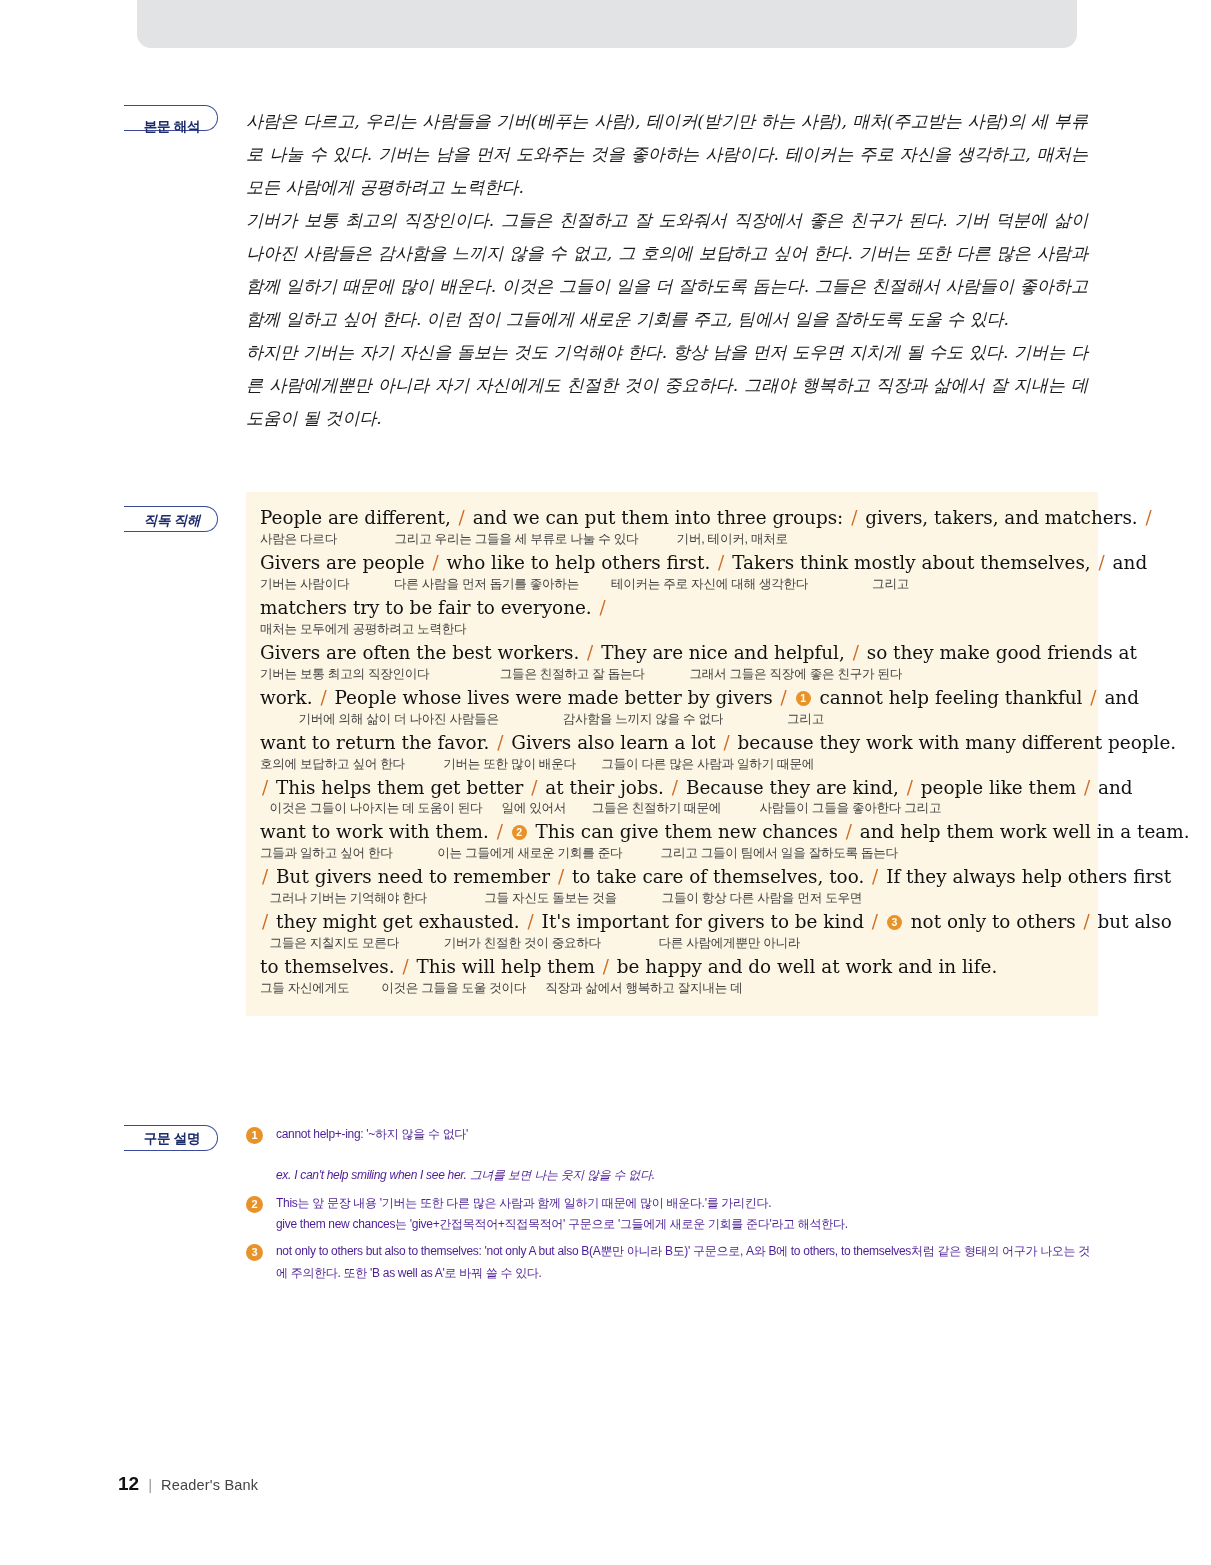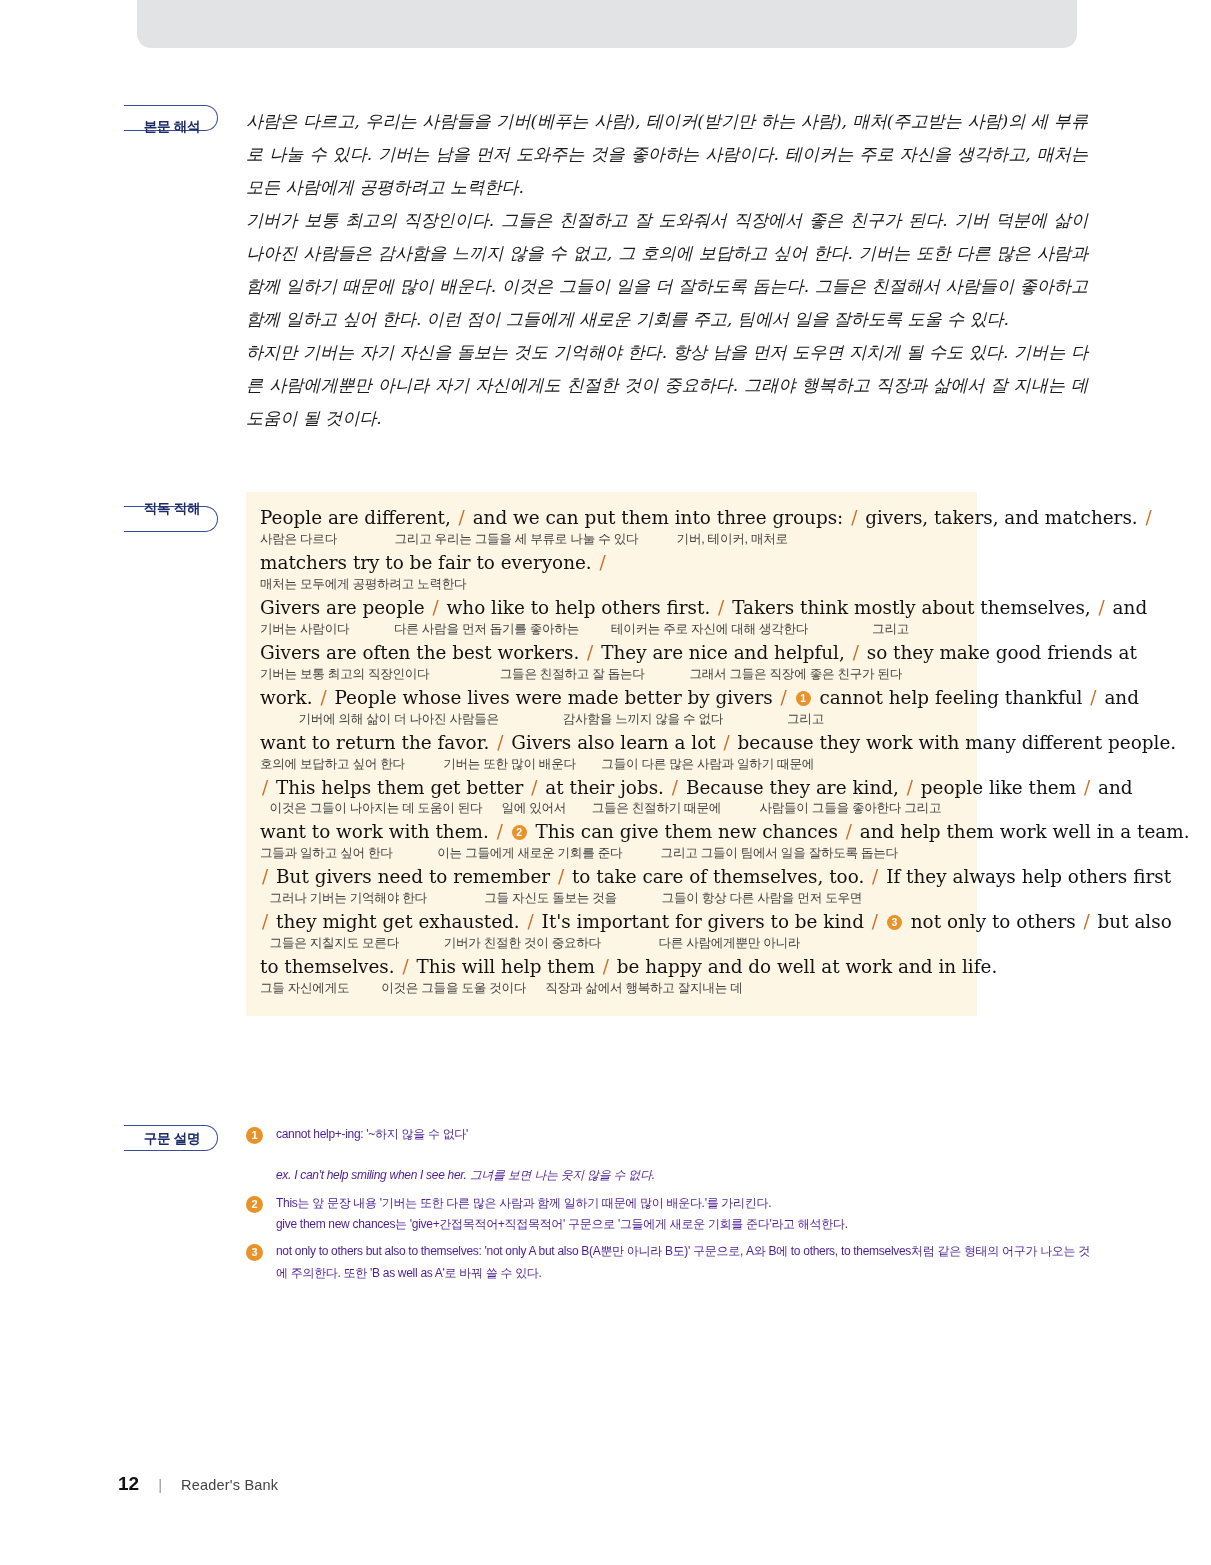--- a/index.html
+++ b/index.html
@@ -69,21 +69,21 @@
     text-justify: inter-character;
     margin: 0 0 0 0;
     letter-spacing: -0.1px;
   }
 
   
   .sightbox {
     position: absolute;
     left: 246px;
     top: 492px;
-    width: 731px;
+    width: 852px;
     background: #fdf6e5;
     padding: 14px 18px 16px 14px;
   }
   .sl-row { margin-bottom: 3px; }
   .sl-en {
     font-family: "DejaVu Serif", serif;
     font-size: 18.4px;
     color: #111111;
     line-height: 1.3;
     white-space: nowrap;
@@ -145,21 +145,21 @@
   .note-sub { padding-left: 0px; }
   .ex-it { font-style: italic; margin-top: 20px; }
 
   
   .footer {
     position: absolute;
     left: 118px;
     top: 1473px;
     display: flex;
     align-items: baseline;
-    gap: 19px;
+    gap: 9px;
   }
   .pg-num { font-size: 19px; font-weight: bold; color: #111; }
   .pg-sep { font-size: 15px; color: #999; }
   .pg-title { font-size: 14.5px; color: #444; letter-spacing: 0.2px; }
 </style>
 </head>
 <body>
 
 <div class="top-bar"></div>
 
@@ -168,34 +168,34 @@
   <div class="tag" style="top:105px;"></div>
   <div class="tag-label" style="top:118px;">본문 해석</div>
 
   <div class="trans-block">
     <p class="trans-para">사람은 다르고, 우리는 사람들을 기버(베푸는 사람), 테이커(받기만 하는 사람), 매처(주고받는 사람)의 세 부류로 나눌 수 있다. 기버는 남을 먼저 도와주는 것을 좋아하는 사람이다. 테이커는 주로 자신을 생각하고, 매처는 모든 사람에게 공평하려고 노력한다.</p>
     <p class="trans-para">기버가 보통 최고의 직장인이다. 그들은 친절하고 잘 도와줘서 직장에서 좋은 친구가 된다. 기버 덕분에 삶이 나아진 사람들은 감사함을 느끼지 않을 수 없고, 그 호의에 보답하고 싶어 한다. 기버는 또한 다른 많은 사람과 함께 일하기 때문에 많이 배운다. 이것은 그들이 일을 더 잘하도록 돕는다. 그들은 친절해서 사람들이 좋아하고 함께 일하고 싶어 한다. 이런 점이 그들에게 새로운 기회를 주고, 팀에서 일을 잘하도록 도울 수 있다.</p>
     <p class="trans-para">하지만 기버는 자기 자신을 돌보는 것도 기억해야 한다. 항상 남을 먼저 도우면 지치게 될 수도 있다. 기버는 다른 사람에게뿐만 아니라 자기 자신에게도 친절한 것이 중요하다. 그래야 행복하고 직장과 삶에서 잘 지내는 데 도움이 될 것이다.</p>
   </div>
 
   <div class="tag" style="top:506px;"></div>
-  <div class="tag-label" style="top:500px;">직독 직해</div>
+  <div class="tag-label" style="top:512px;font-style:italic;">직독 직해</div>
 
   <div class="sightbox">
     <div class="sl-row">
       <div class="sl-en">People are different, <span class="slash">/</span> and we can put them into three groups: <span class="slash">/</span> givers, takers, and matchers. <span class="slash">/</span></div>
       <div class="sl-ko">사람은 다르다                  그리고 우리는 그들을 세 부류로 나눌 수 있다            기버, 테이커, 매처로</div>
     </div>
     <div class="sl-row">
+      <div class="sl-en">Givers are people <span class="slash">/</span> who like to help others first. <span class="slash">/</span> Takers think mostly about themselves, <span class="slash">/</span> and</div>
+      <div class="sl-ko">기버는 사람이다              다른 사람을 먼저 돕기를 좋아하는          테이커는 주로 자신에 대해 생각한다                    그리고</div>
+    </div>
+    <div class="sl-row">
       <div class="sl-en">matchers try to be fair to everyone. <span class="slash">/</span></div>
       <div class="sl-ko">매처는 모두에게 공평하려고 노력한다</div>
-    </div>
-    <div class="sl-row">
-      <div class="sl-en">Givers are people <span class="slash">/</span> who like to help others first. <span class="slash">/</span> Takers think mostly about themselves, <span class="slash">/</span> and</div>
-      <div class="sl-ko">기버는 사람이다              다른 사람을 먼저 돕기를 좋아하는          테이커는 주로 자신에 대해 생각한다                    그리고</div>
     </div>
     <div class="sl-row">
       <div class="sl-en">Givers are often the best workers. <span class="slash">/</span> They are nice and helpful, <span class="slash">/</span> so they make good friends at</div>
       <div class="sl-ko">기버는 보통 최고의 직장인이다                      그들은 친절하고 잘 돕는다              그래서 그들은 직장에 좋은 친구가 된다</div>
     </div>
     <div class="sl-row">
       <div class="sl-en">work. <span class="slash">/</span> People whose lives were made better by givers <span class="slash">/</span> <span class="circ">1</span> cannot help feeling thankful <span class="slash">/</span> and</div>
       <div class="sl-ko">            기버에 의해 삶이 더 나아진 사람들은                    감사함을 느끼지 않을 수 없다                    그리고</div>
     </div>
     <div class="sl-row">

